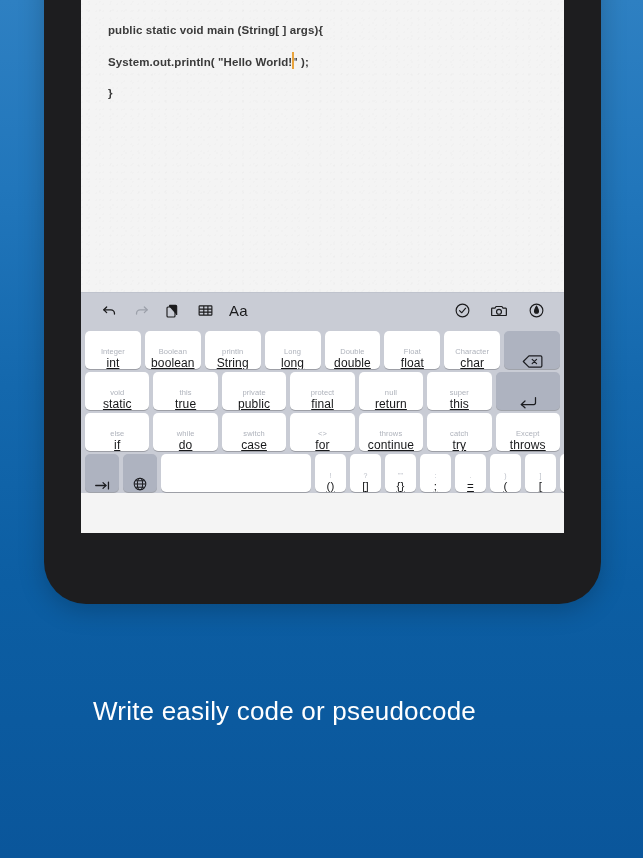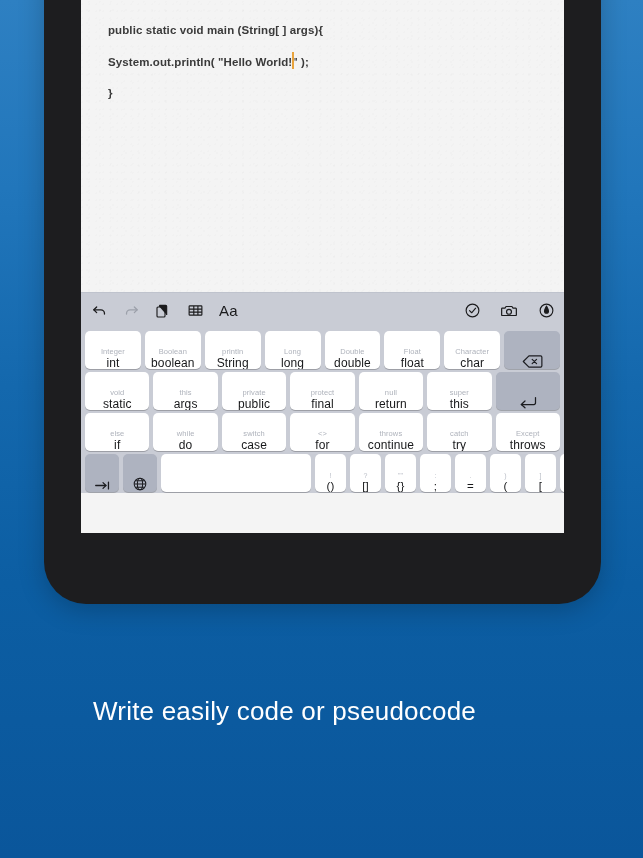--- a/index.html
+++ b/index.html
@@ -88,21 +88,21 @@
     position: absolute;
     left: 0;
     top: 332px;
     width: 483px;
     height: 36px;
     background: #c9ccd5;
     border-top: 1px solid #bfc3cd;
     display: flex;
     align-items: center;
     box-sizing: border-box;
-    padding: 0 4px;
+    padding: 0 14px;
   }
   .tb-btn {
     width: 28px;
     height: 28px;
     display: flex;
     align-items: center;
     justify-content: center;
     margin-right: 4px;
     color: #1b1b1d;
   }
@@ -150,20 +150,21 @@
   .key-sub {
     font-size: 7.5px;
     color: #aeb2bb;
     margin-bottom: 2px;
     letter-spacing: 0.1px;
   }
   .key-main {
     font-size: 12px;
     color: #17181a;
     letter-spacing: 0.1px;
+    text-decoration: underline;
   }
   .key.grey {
     background: #aeb3c0;
     box-shadow: 0 1px 0 rgba(0,0,0,0.2);
     color: #1c1d21;
   }
   .key.grey svg { display: block; }
 
   
   #kb-row-4 { gap: 4px; }
@@ -298,21 +299,21 @@
           </div>
         </div>
 
         <div class="kb-row" id="kb-row-2">
           <div class="key">
             <div class="key-sub">void</div>
             <div class="key-main">static</div>
           </div>
           <div class="key">
             <div class="key-sub">this</div>
-            <div class="key-main">args</div>
+            <div class="key-main">true</div>
           </div>
           <div class="key">
             <div class="key-sub">private</div>
             <div class="key-main">public</div>
           </div>
           <div class="key">
             <div class="key-sub">protect</div>
             <div class="key-main">final</div>
           </div>
           <div class="key">

